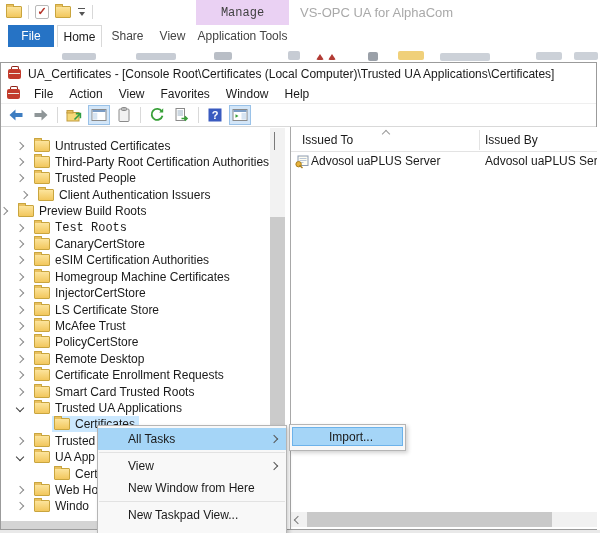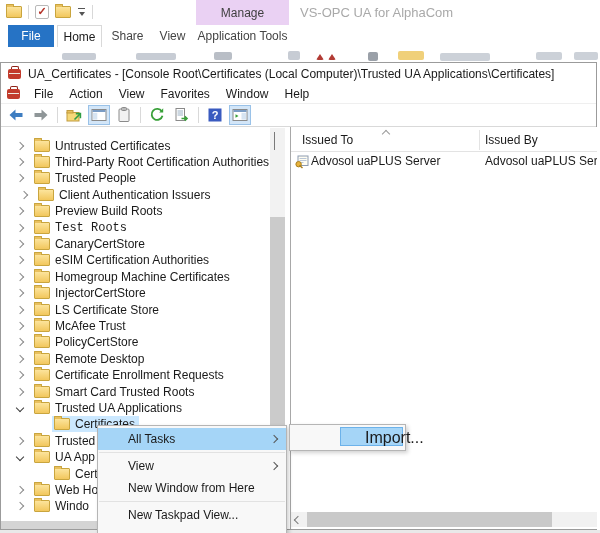--- a/index.html
+++ b/index.html
@@ -14,21 +14,21 @@
               border:1px solid #c9a53e;border-radius:1px;position:relative;}
   .folder-ico::before{content:'';position:absolute;top:-3px;left:-1px;width:6px;height:2px;
               background:#e9c05e;border:1px solid #c9a53e;border-bottom:none;border-radius:1px 1px 0 0;}
   .check-ico{width:12px;height:12px;background:#fff;border:1px solid #b9b9b9;border-radius:2px;
              color:#b5342a;font-size:11px;line-height:11px;text-align:center;font-weight:bold;}
   .qat-caret{width:9px;height:8px;position:relative;}
   .qat-caret::before{content:'';position:absolute;top:0;left:1px;width:7px;height:0;border-top:1.5px solid #555;}
   .qat-caret::after{content:'';position:absolute;top:4px;left:1.5px;border-left:3px solid transparent;
              border-right:3px solid transparent;border-top:4px solid #555;}
   .manage-block{position:absolute;left:196px;top:0;width:93px;height:25px;background:#ead1f3;
-             color:#3f3f3f;font-size:12px;display:flex;align-items:center;justify-content:center;}
+             color:#3f3f3f;font-size:12px;display:flex;align-items:center;justify-content:center;font-family:Liberation Mono, monospace;}
   .explorer-title{position:absolute;left:300px;top:5px;font-size:13px;color:#a9a9a9;white-space:nowrap;}
   .tab{position:absolute;top:25px;height:22px;font-size:12px;color:#444;display:flex;
        align-items:center;justify-content:center;box-sizing:border-box;background:#fff;}
   .tab.file{background:#2673c5;color:#fff;}
   .tab.active{border:1px solid #d9d9d9;border-bottom:none;color:#1a1a1a;}
   .ribbon-sliver{position:absolute;left:0;top:47px;width:600px;height:15px;background:#fff;overflow:hidden;}
   .frag{position:absolute;border-radius:2px;}
 
   
   .mmc-frame{position:absolute;left:0;top:62px;width:597px;height:468px;background:#fff;
@@ -92,22 +92,22 @@
             border:1px solid #b5b5b5;box-shadow:2px 2px 4px rgba(0,0,0,.18);box-sizing:border-box;
             padding-top:2px;z-index:50;}
   .ctx-item{height:22px;line-height:22px;font-size:12px;color:#1a1a1a;padding-left:30px;position:relative;white-space:nowrap;}
   .ctx-item.hl{background:#a5d5f7;}
   .ctx-arrow{position:absolute;right:9px;top:8px;width:5px;height:5px;border-right:1.3px solid #555;
             border-top:1.3px solid #555;transform:rotate(45deg);}
   .ctx-sep{height:1px;background:#e2e2e2;margin:2px 1px;}
   .sub-menu{position:absolute;left:289px;top:424px;width:117px;height:27px;background:#f8f8f8;
             border:1px solid #b5b5b5;box-shadow:2px 2px 4px rgba(0,0,0,.18);box-sizing:border-box;
             padding:2px;z-index:51;}
-  .sub-item{height:19px;line-height:19px;font-size:16px;color:#1a1a1a;padding-left:24px;white-space:nowrap;
-            border:1px solid transparent;box-sizing:border-box;margin-left:48px;}
+  .sub-item{height:19px;line-height:19px;font-size:12px;color:#1a1a1a;padding-left:36px;white-space:nowrap;
+            border:1px solid transparent;box-sizing:border-box;}
   .sub-item.hl{background:#a5d5f7;border-color:#6cb2ea;}
 </style>
 </head>
 <body>
 
 <div class="screen">
 
   <div class="qat">
     <span class="folder-ico"></span>
     <span class="qat-sep"></span>
@@ -246,21 +246,21 @@
             <span class="tree-label">Trusted People</span>
           </span>
         </div>
         <div class="tree-row" style="top: 59.2px; padding-left: 20px;">
           <span class="chev"></span>
           <span class="tree-inner">
             <span class="folder-ico"></span>
             <span class="tree-label">Client Authentication Issuers</span>
           </span>
         </div>
-        <div class="tree-row" style="top: 75.6px; padding-left: 16px;">
+        <div class="tree-row" style="top: 75.6px; ">
           <span class="chev"></span>
           <span class="tree-inner">
             <span class="folder-ico"></span>
             <span class="tree-label">Preview Build Roots</span>
           </span>
         </div>
         <div class="tree-row" style="top: 92px; padding-left: 16px; font-family: Liberation Mono, monospace;">
           <span class="chev"></span>
           <span class="tree-inner">
             <span class="folder-ico"></span>

